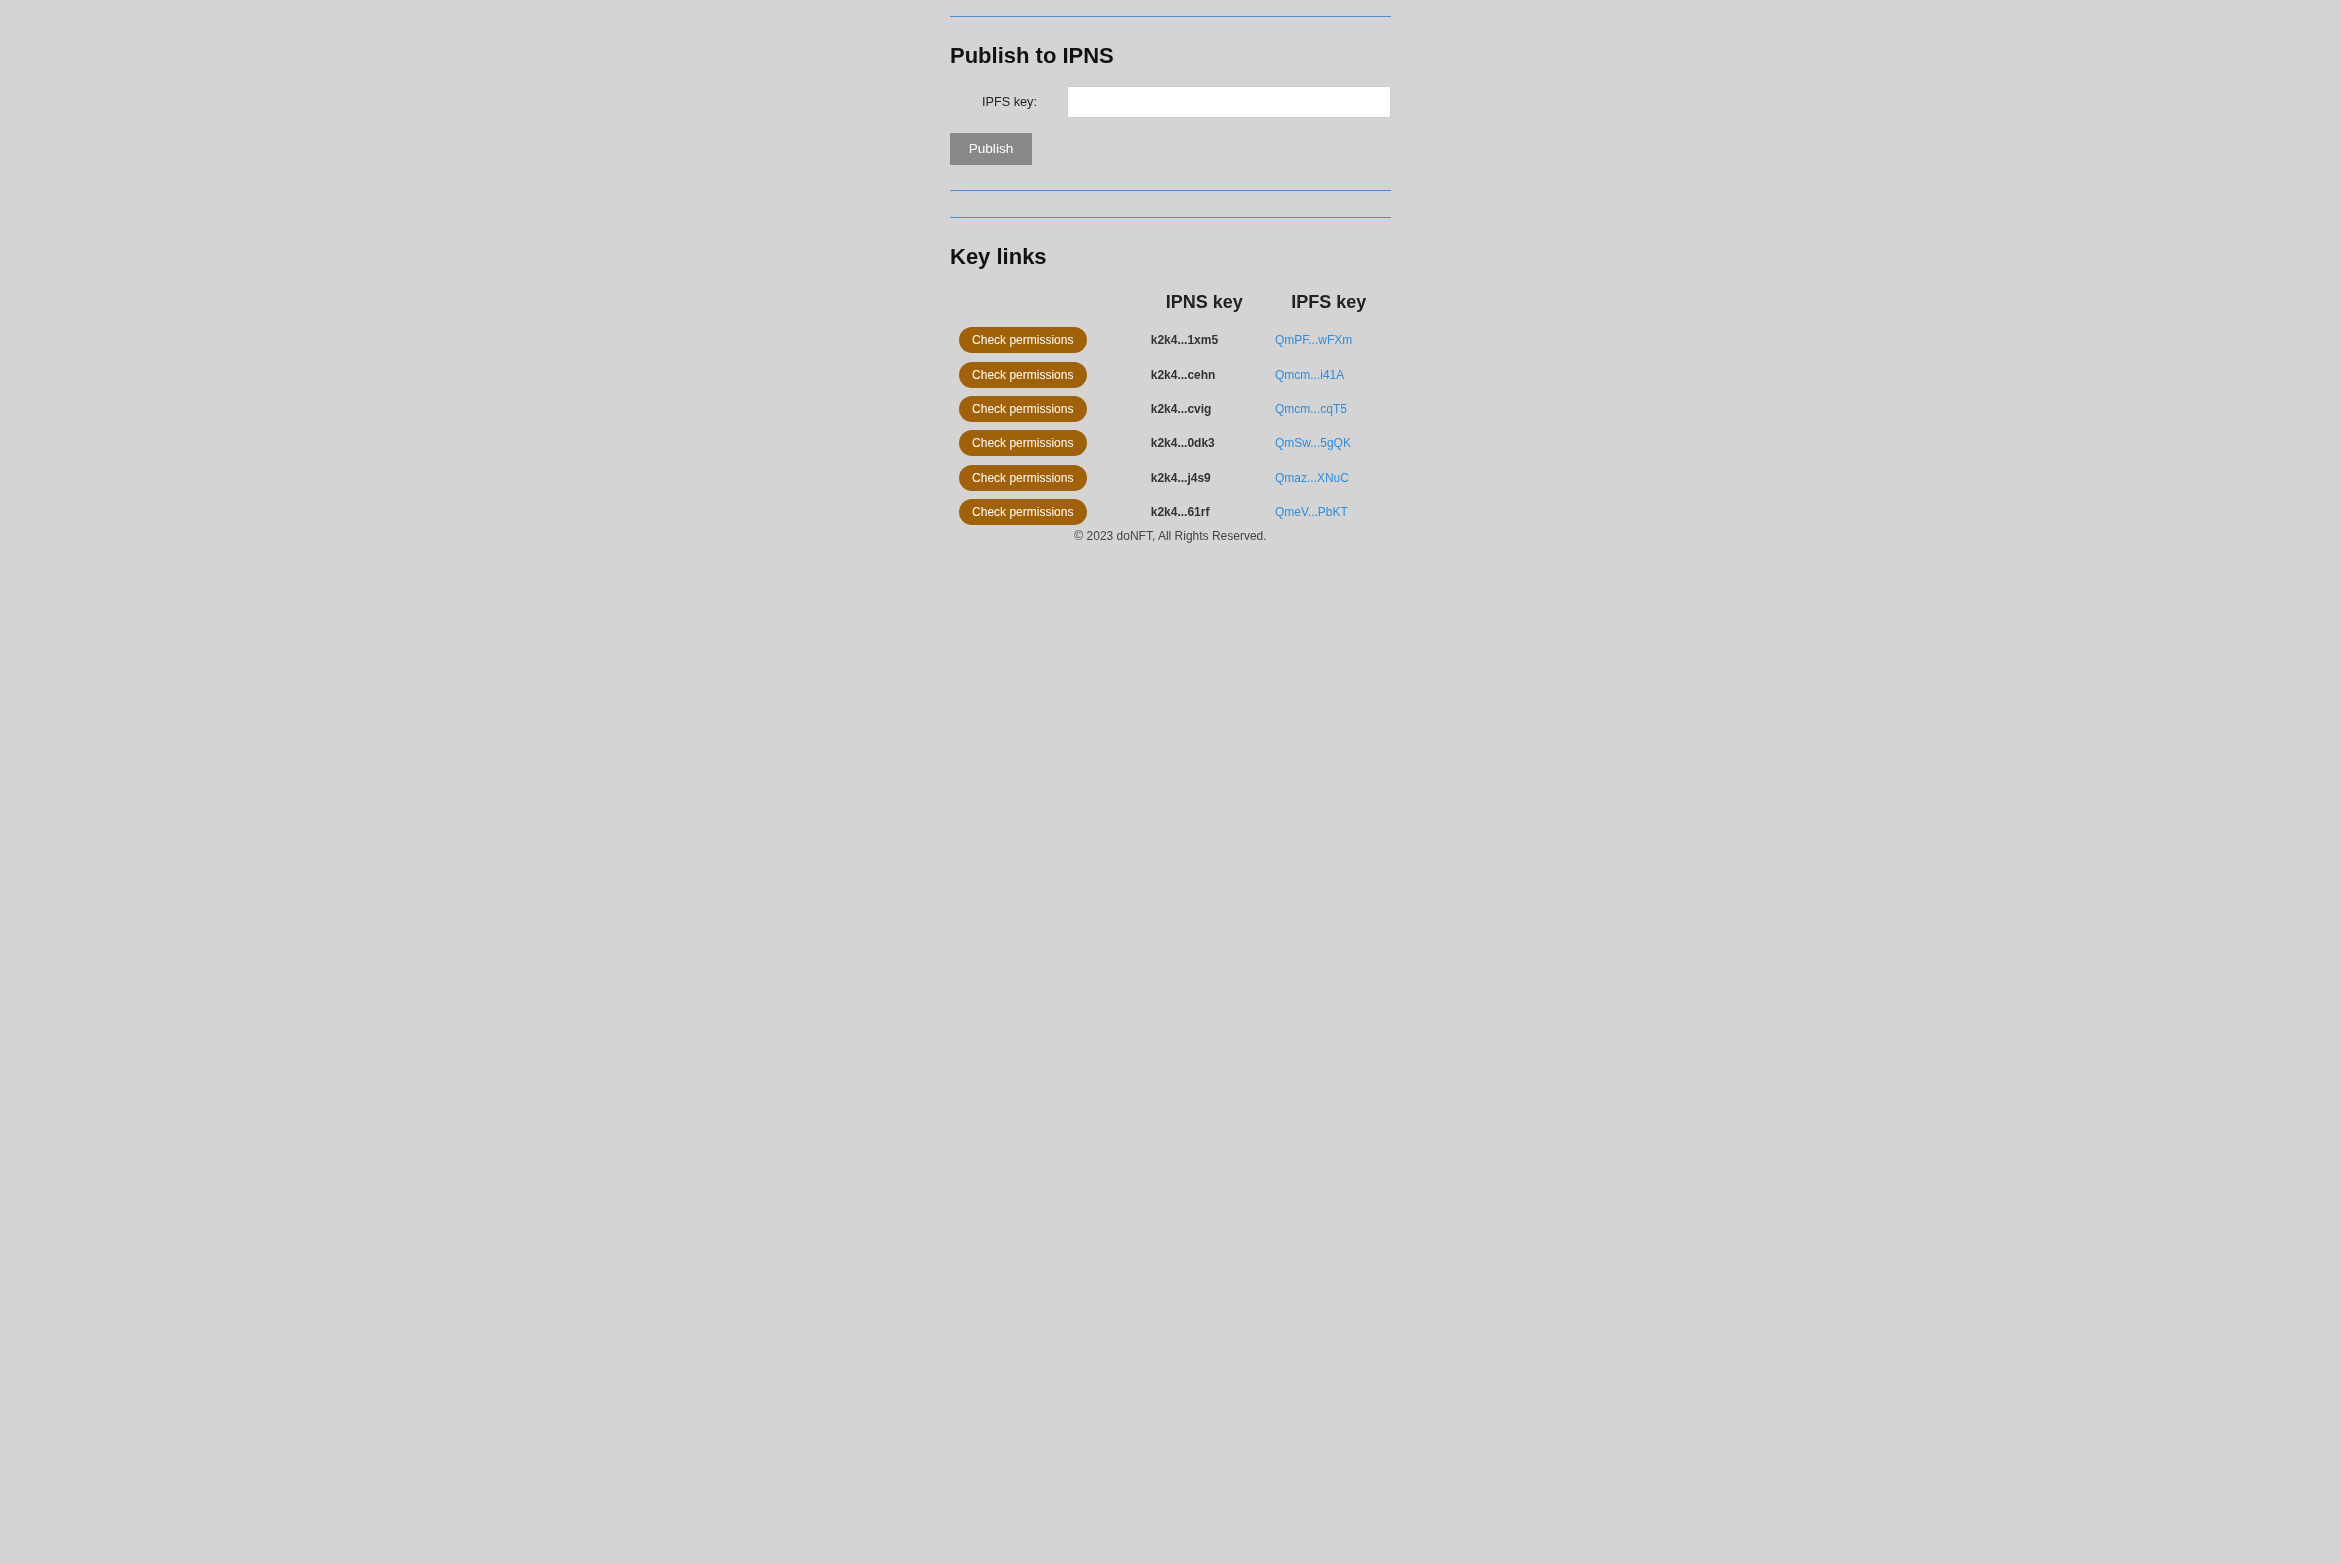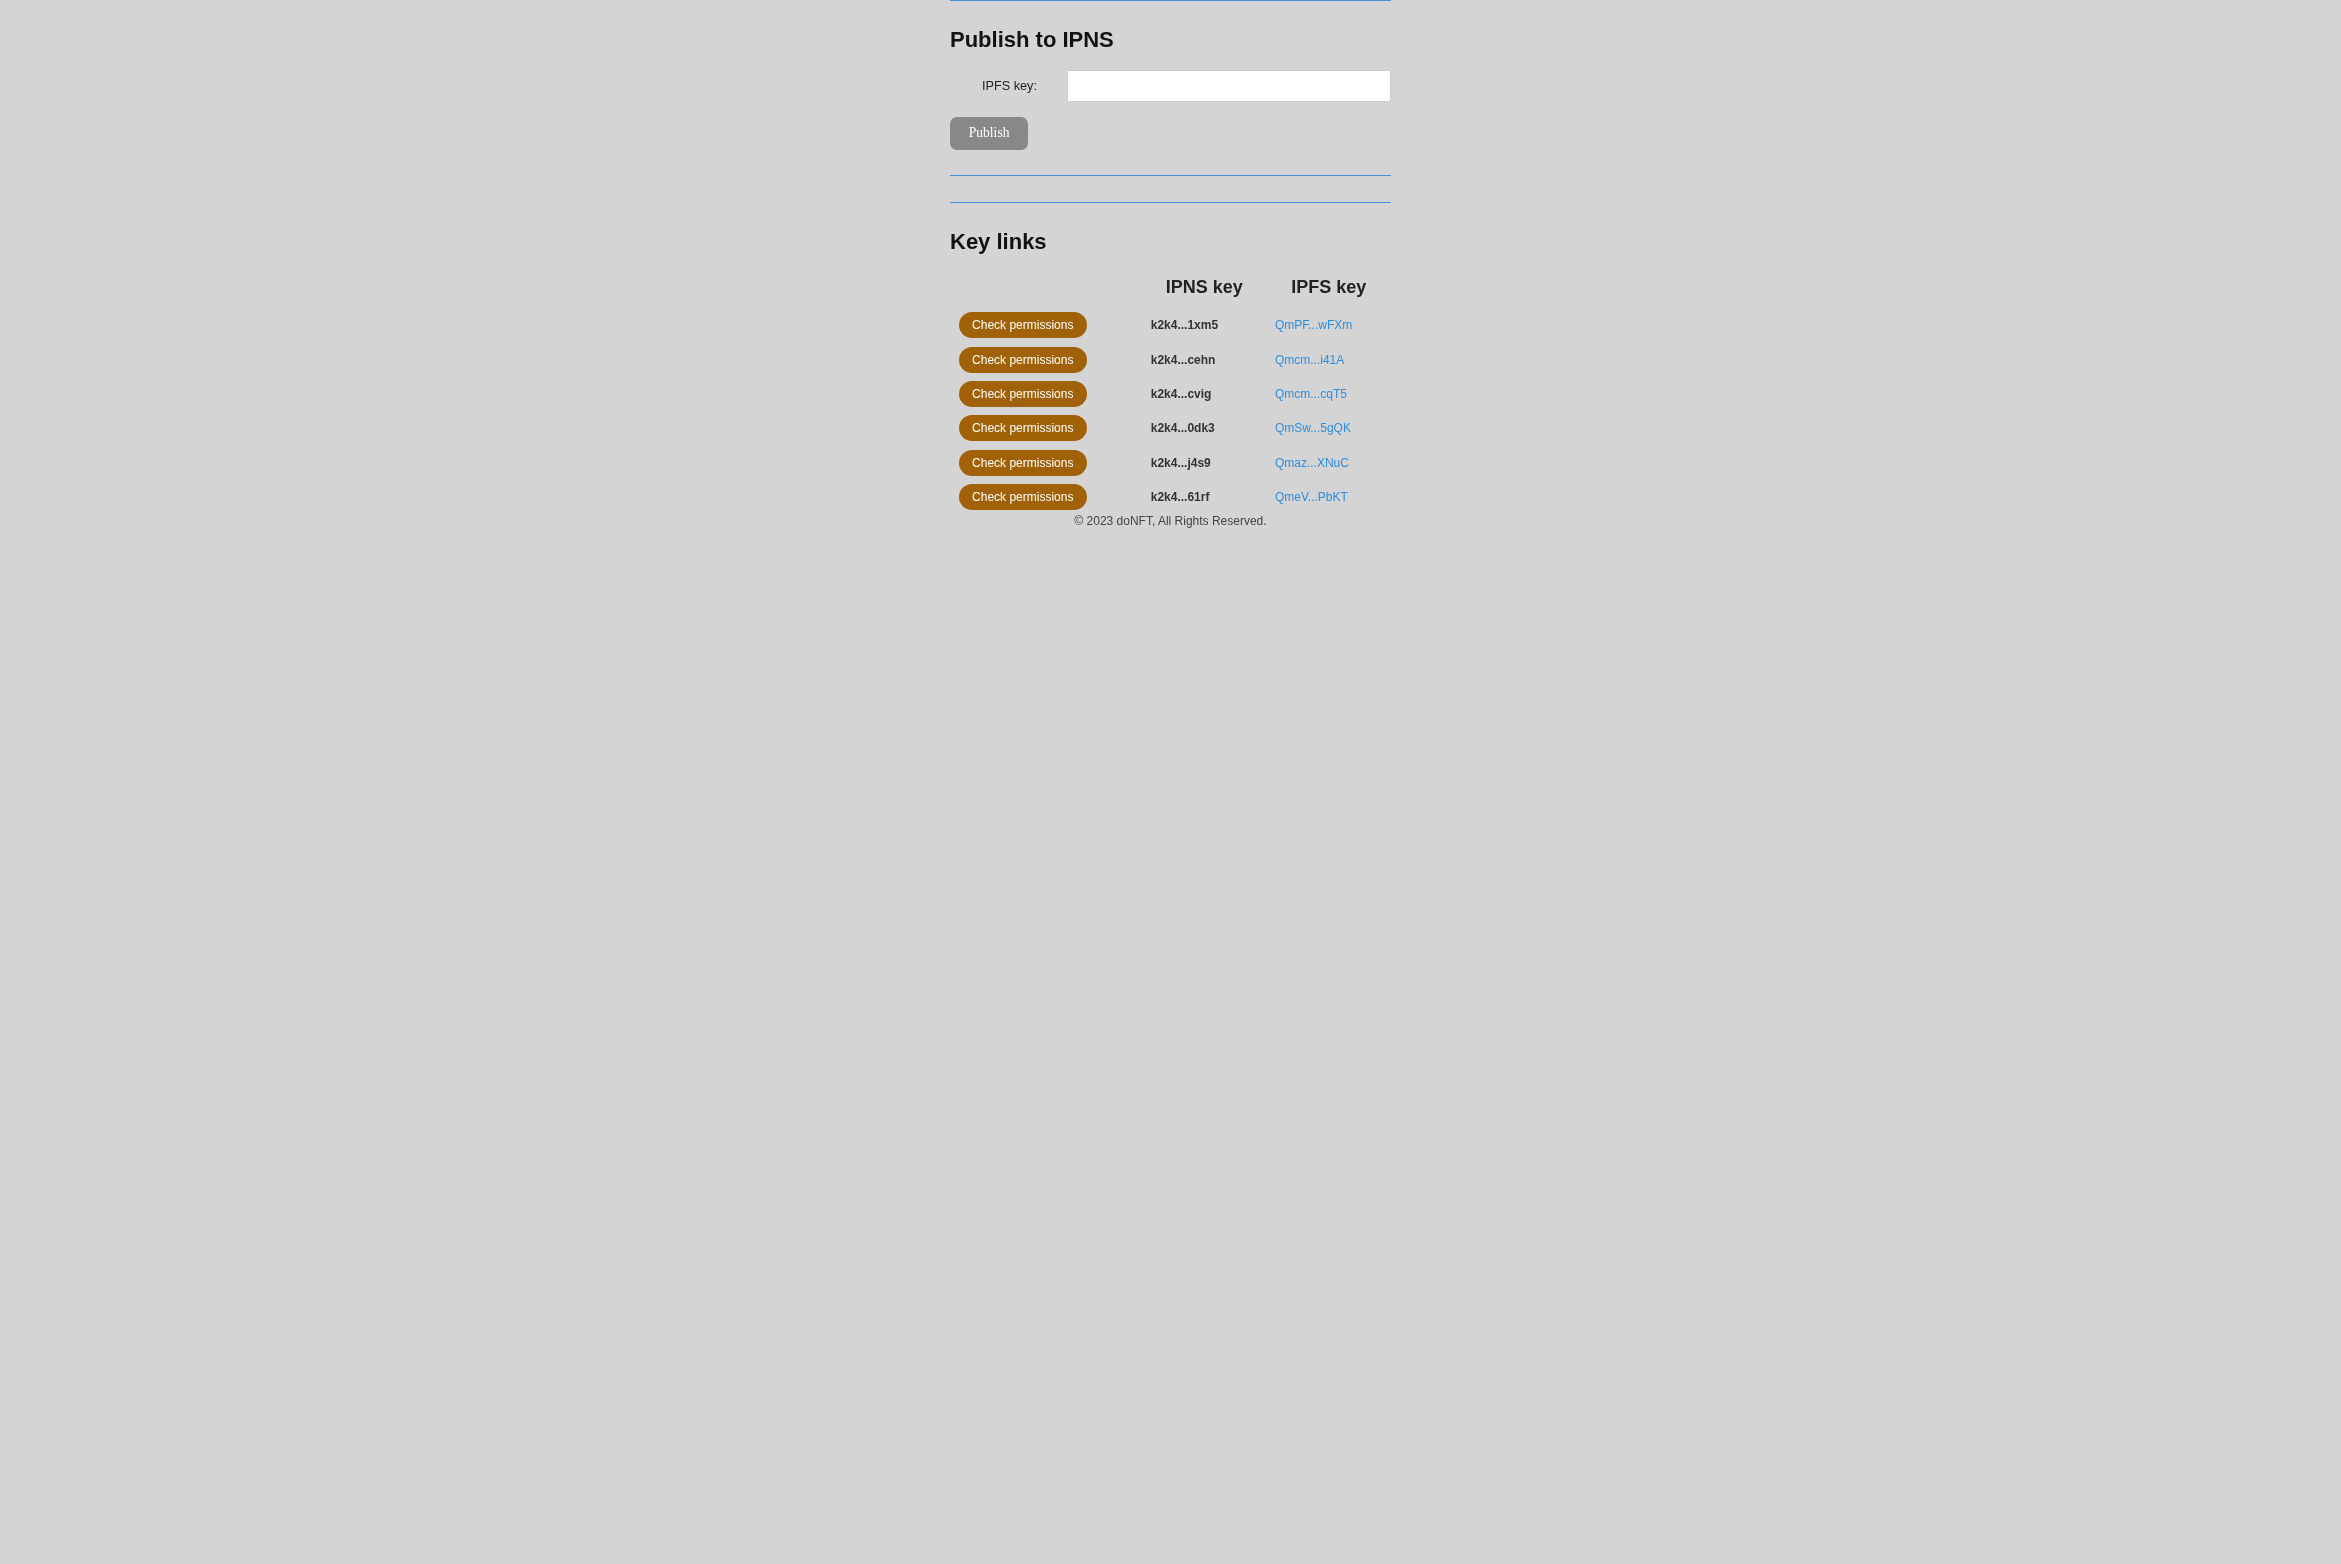--- a/index.html
+++ b/index.html
@@ -9,21 +9,21 @@
     }
 
     body {
       background-color: #d4d4d4;
       font-family: Arial, sans-serif;
       min-height: 100vh;
     }
 
     .page-container {
       max-width: 509px;
-      padding: 0 34px 51px 34px;
+      padding: 16px 34px 51px 34px;
       margin: 0 auto;
     }
 
     .top-divider {
       border: none;
       border-top: 1.7px solid #4a90d9;
       margin-bottom: 25.5px;
     }
 
     .section-title {
@@ -56,25 +56,24 @@
       font-size: 12px;
       outline: none;
     }
 
     .btn-action {
       display: inline-block;
       padding: 8.5px 18.7px;
       background-color: #888;
       color: #fff;
       border: none;
-      border-radius: 7px;
+      border-radius: 1px;
       font-size: 13.6px;
       cursor: pointer;
       margin-bottom: 25.5px;
-      font-family: Liberation Serif, serif;
     }
 
     .section-divider {
       border: none;
       border-top: 1.7px solid #4a90d9;
       margin-bottom: 25.5px;
     }
 
     
     .key-links-section {

